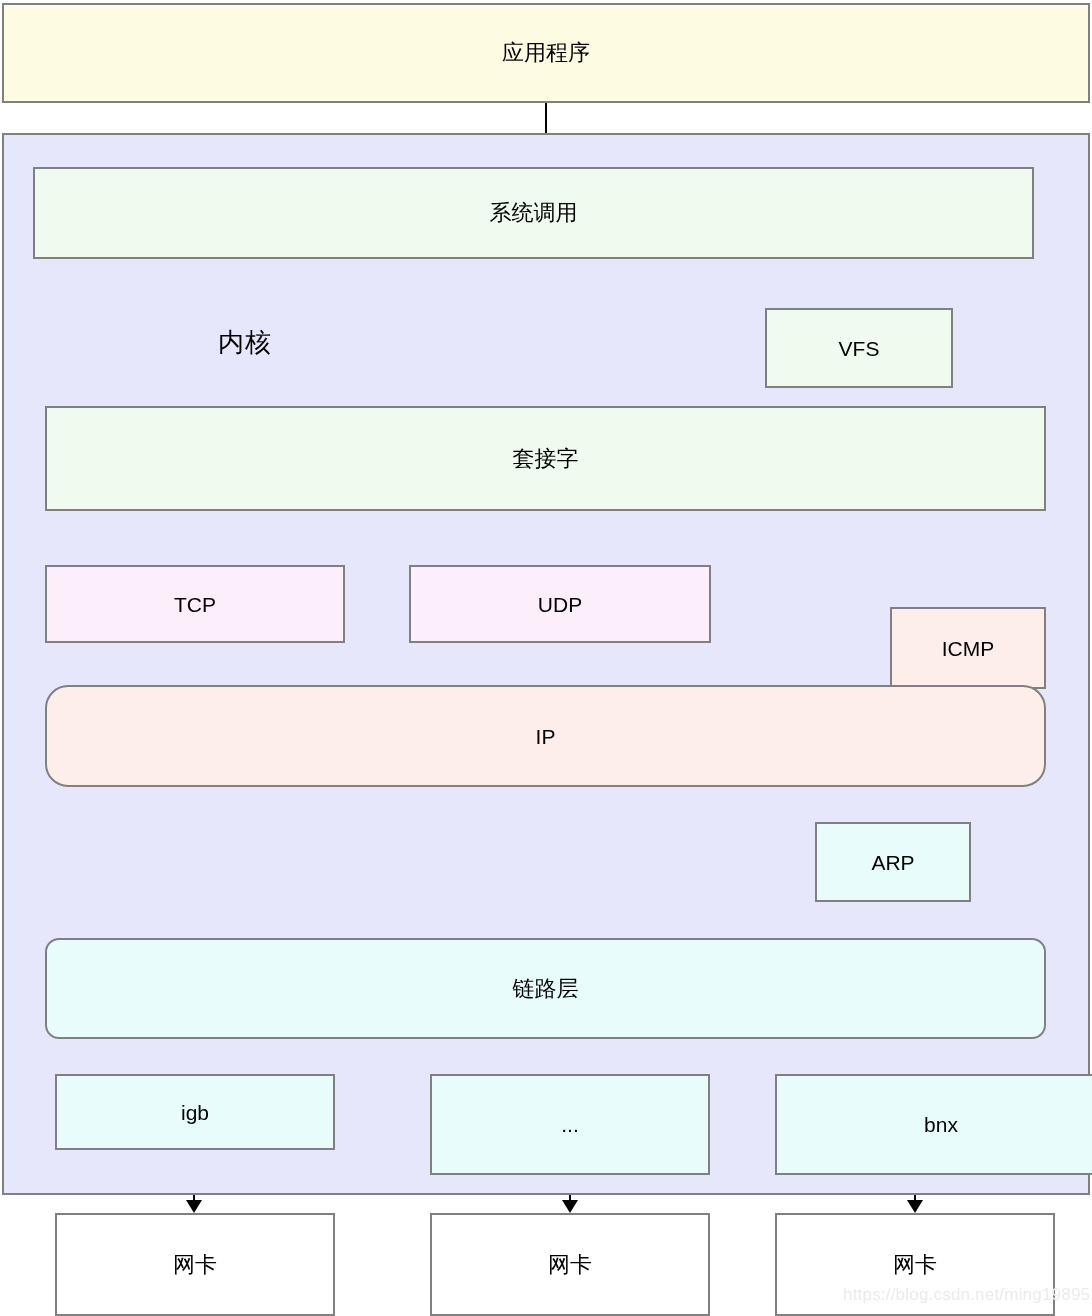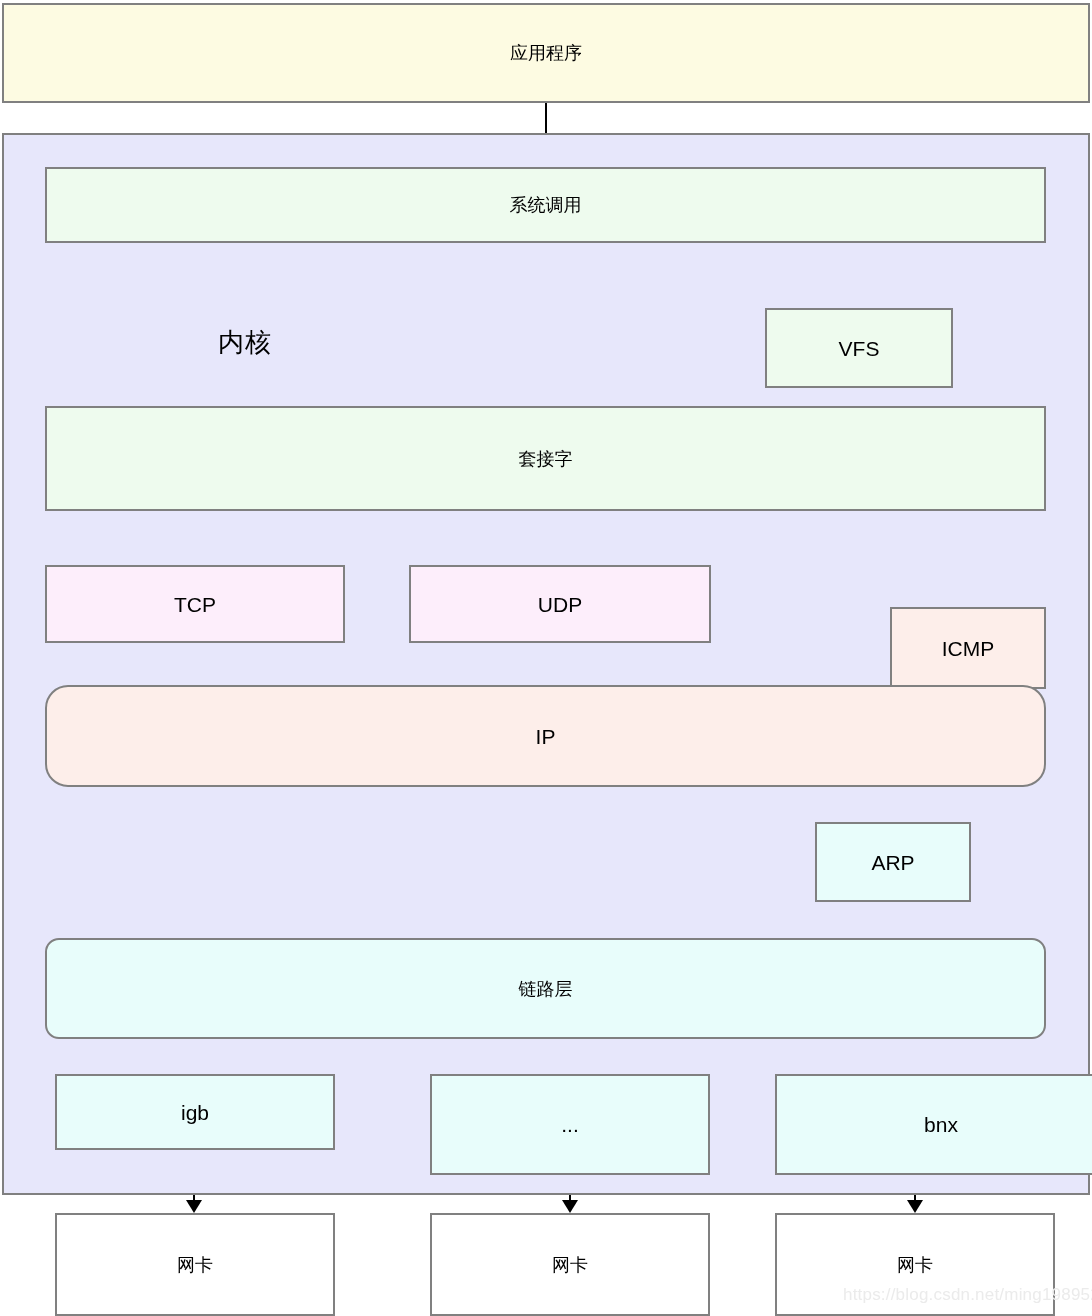--- a/index.html
+++ b/index.html
@@ -21,21 +21,21 @@
     position: absolute;
     box-sizing: border-box;
     border: 2px solid #808080;
     display: flex;
     align-items: center;
     justify-content: center;
     font-size: 21px;
     color: #000000;
     line-height: 1;
   }
-  .box.cjk { font-size: 18px; }
+  .box.cjk { font-size: 22px; }
 
   
   .app-box      { background: #fdfbe2; }
   .kernel-box   { background: #e7e7fb; }
   .green-box    { background: #eefbee; }
   .pink-box     { background: #fdeefb; }
   .peach-box    { background: #fdeeea; }
   .cyan-box     { background: #e8fdfb; }
   .white-box    { background: #ffffff; }
 
@@ -126,21 +126,21 @@
 
   <div class="vline" style="left:914px; top:1175px; height:30px;"></div>
   <div class="arrowhead" style="left:907px; top:1200px;"></div>
 
   <div class="box app-box cjk" style="left:2px; top:3px; width:1088px; height:100px;">应用程序</div>
 
   <div class="box kernel-box" style="left:2px; top:133px; width:1088px; height:1062px; display:block;"></div>
 
   <div class="kernel-label" style="left:218px; top:325px;">内核</div>
 
-  <div class="box green-box cjk" style="left:45px; top:167px; width:1001px; height:76px;">系统调用</div>
+  <div class="box green-box cjk" style="left:33px; top:167px; width:1001px; height:92px;">系统调用</div>
 
   <div class="box green-box" style="left:765px; top:308px; width:188px; height:80px;">VFS</div>
 
   <div class="box green-box cjk" style="left:45px; top:406px; width:1001px; height:105px;">套接字</div>
 
   <div class="box pink-box" style="left:45px; top:565px; width:300px; height:78px;">TCP</div>
 
   <div class="box pink-box" style="left:409px; top:565px; width:302px; height:78px;">UDP</div>
 
   <div class="box peach-box" style="left:890px; top:607px; width:156px; height:82px;">ICMP</div>

